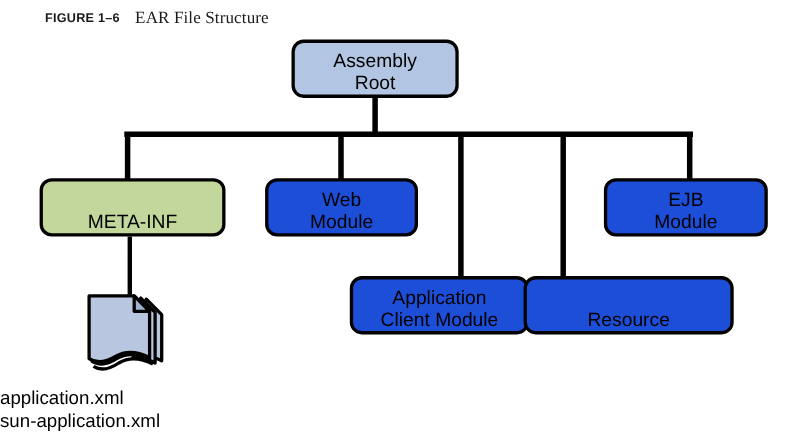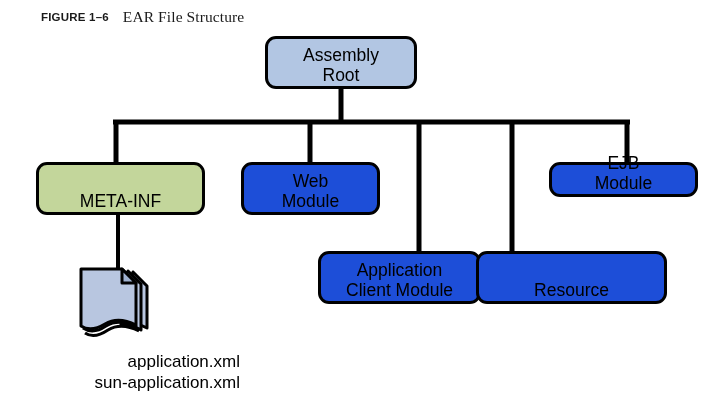--- a/index.html
+++ b/index.html
@@ -75,21 +75,21 @@
   #node-assembly-root {
     left: 265px; top: 36px; width: 152px; height: 53px;
   }
   #node-meta-inf {
     left: 16px; top: 162px; width: 169px; height: 53px; margin-left: 20px;
   }
   #node-web-module {
     left: 241px; top: 162px; width: 139px; height: 53px;
   }
   #node-ejb-module {
-    left: 549px; top: 162px; width: 149px; height: 35px;
+    left: 549px; top: 162px; width: 149px; height: 53px;
   }
   #node-app-client-module {
     left: 318px; top: 251px; width: 163px; height: 53px;
   }
   #node-resource-adapter-module {
     left: 476px; top: 251px; width: 191px; height: 53px;
   }
   .node-label { display: block; }
 
   
@@ -101,21 +101,21 @@
     height: 78px;
     z-index: 3;
   }
 
   
   #doc-labels {
     position: absolute;
     left: 0px;
     top: 352px;
     width: 240px;
-    text-align: right;
+    text-align: left;
     font-size: 17px;
     line-height: 1.22;
     color: #000000;
   }
   #doc-labels span { display: block; }
 </style>
 </head>
 <body>
 
 <div id="figure-root">

